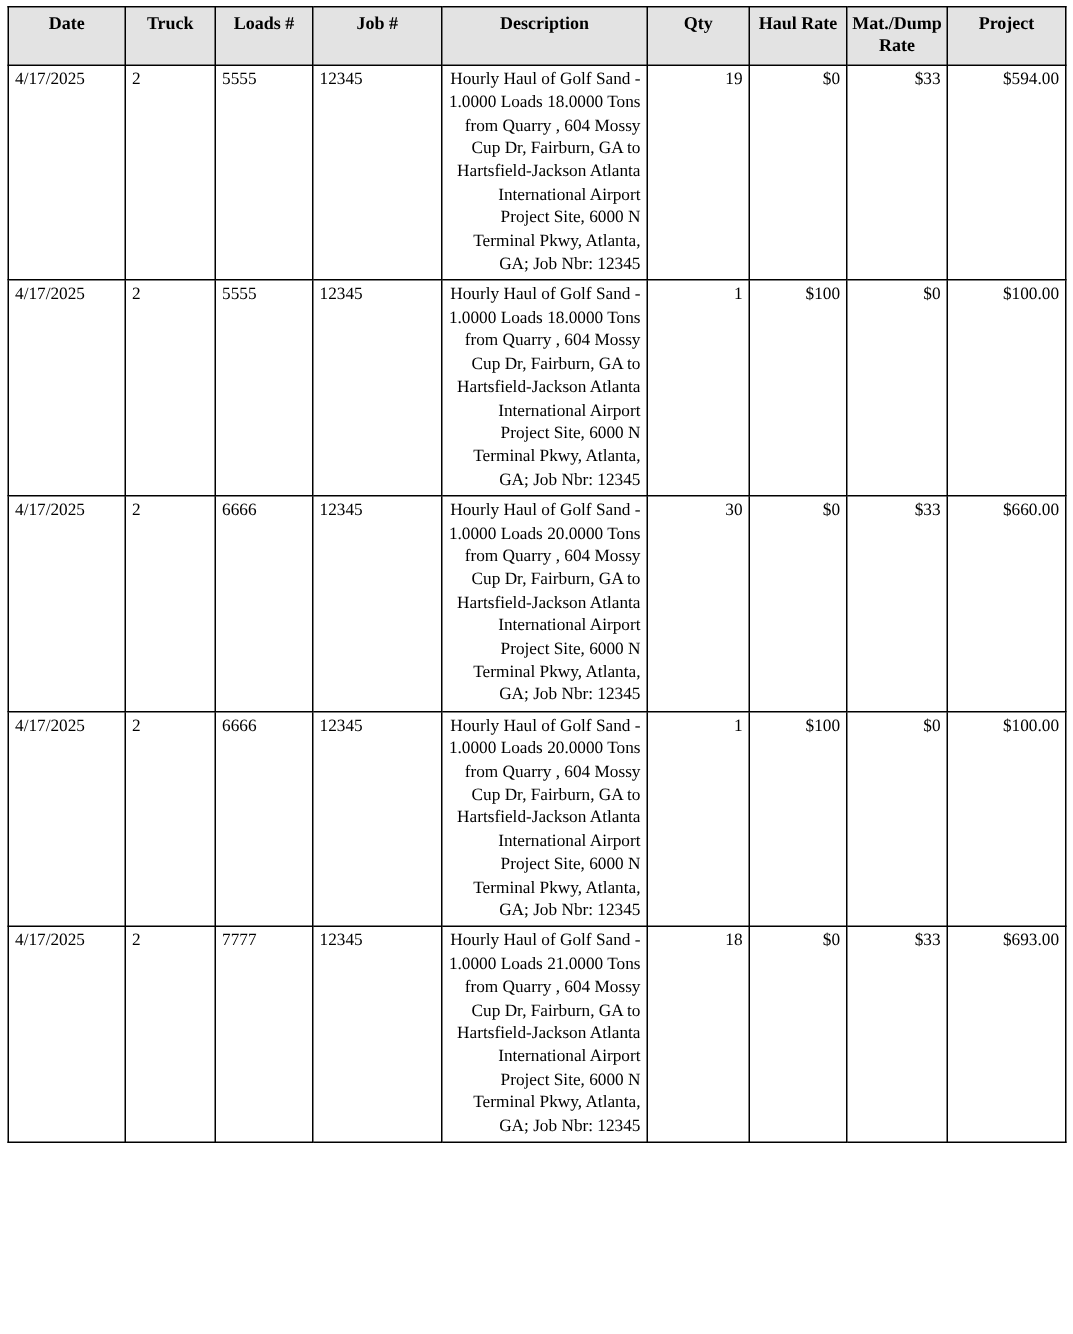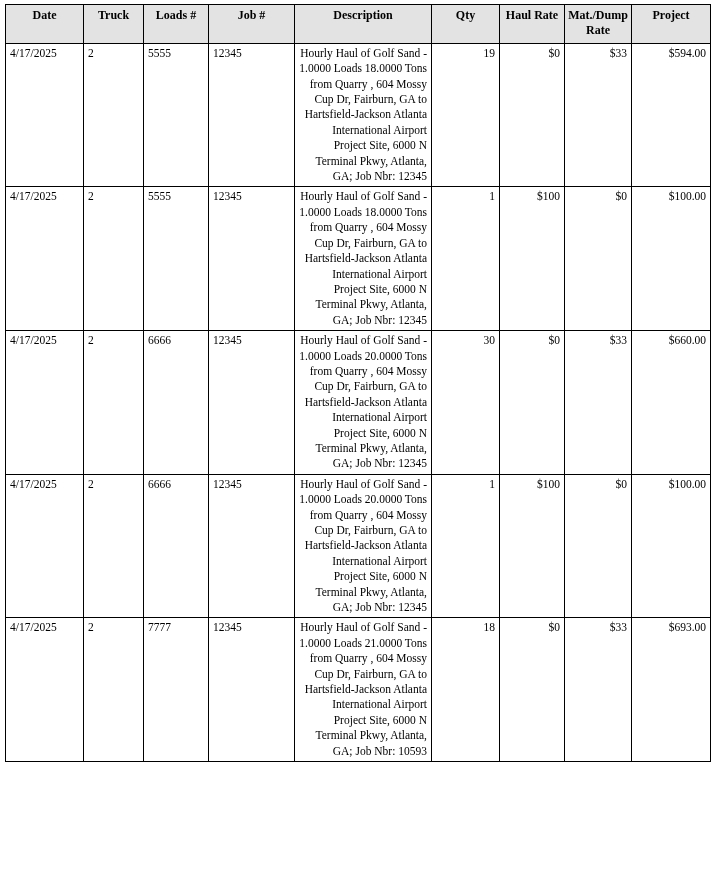--- a/index.html
+++ b/index.html
@@ -150,21 +150,21 @@
         <td class="num">$100</td>
         <td class="num">$0</td>
         <td class="num">$100.00</td>
       </tr>
 
       <tr>
         <td class="txt">4/17/2025</td>
         <td class="txt">2</td>
         <td class="txt">7777</td>
         <td class="txt">12345</td>
-        <td class="desc-cell">Hourly Haul of Golf Sand - 1.0000 Loads 21.0000 Tons from Quarry , 604 Mossy Cup Dr, Fairburn, GA to Hartsfield-Jackson Atlanta International Airport Project Site, 6000 N Terminal Pkwy, Atlanta, GA; Job Nbr: 10593</td>
+        <td class="desc-cell">Hourly Haul of Golf Sand - 1.0000 Loads 21.0000 Tons from Quarry , 604 Mossy Cup Dr, Fairburn, GA to Hartsfield-Jackson Atlanta International Airport Project Site, 6000 N Terminal Pkwy, Atlanta, GA; Job Nbr: 12345</td>
         <td class="num">18</td>
         <td class="num">$0</td>
         <td class="num">$33</td>
         <td class="num">$693.00</td>
       </tr>
 
     </tbody>
   </table>
 </div>
 

